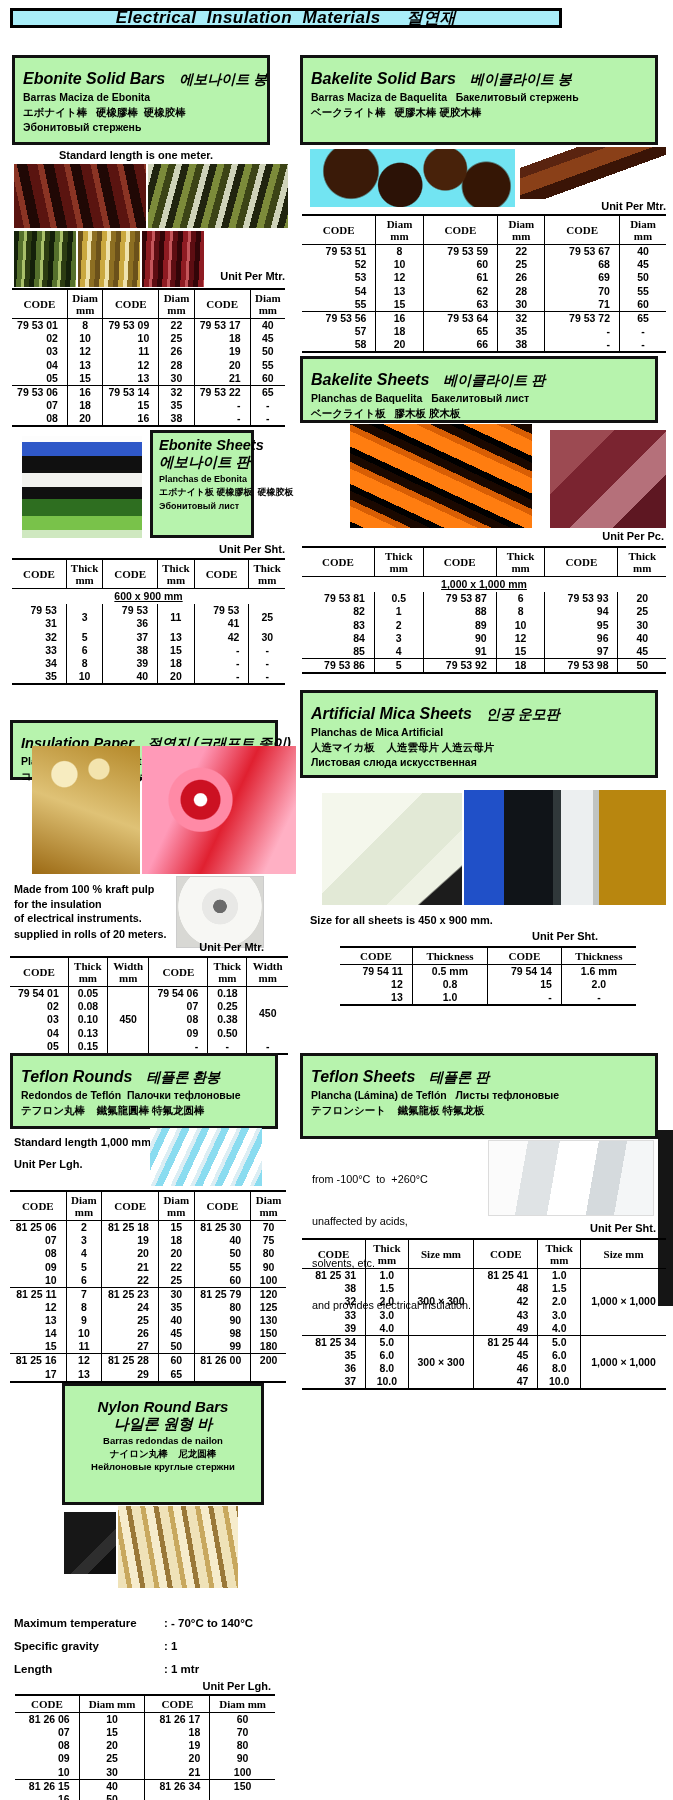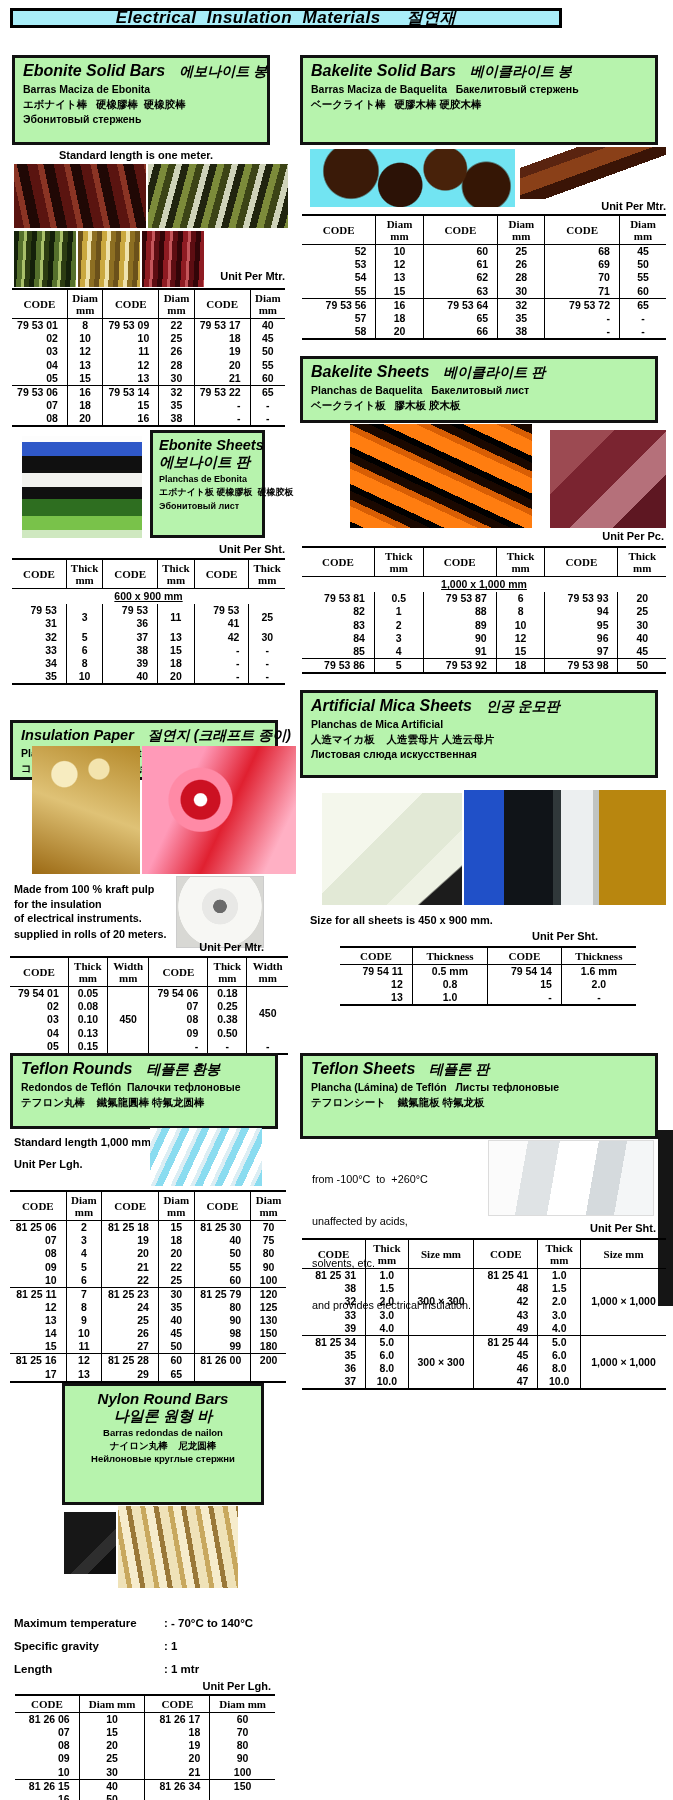--- a/index.html
+++ b/index.html
@@ -5,21 +5,21 @@
   html,body{margin:0;padding:0;background:#e8e8e8;}
   #page{position:relative;width:673px;height:1800px;background:#ffffff;overflow:hidden;
         font-family:"Liberation Sans",sans-serif;color:#000;}
   .abs{position:absolute;box-sizing:border-box;}
   
   #hdr{left:10px;top:8px;width:552px;height:20px;background:#a8edf8;border:3px solid #000;
        display:flex;align-items:center;justify-content:center;}
   #hdr .t{font-size:17px;font-weight:bold;font-style:italic;white-space:pre;letter-spacing:.5px;}
   #hdr .kr{margin-left:26px;font-size:16px;}
   
-  .gbox{position:absolute;box-sizing:border-box;background:#b7f3ad;border:3px solid #111;padding:4px 8px;}
+  .gbox{position:absolute;box-sizing:border-box;background:#b7f3ad;border:3px solid #111;padding:12px 8px;}
   .gtitle{font-size:16px;font-weight:bold;font-style:italic;white-space:pre;}
   .gtitle .kr{margin-left:14px;font-size:14px;}
   .gsub{font-size:10.5px;font-weight:bold;margin-top:2px;white-space:pre;line-height:1.25;}
   .center{text-align:center;}
   .note,.unit{font-size:11px;font-weight:bold;white-space:pre;}
   .unit{text-align:right;}
   
   .cat{width:100%;border-collapse:collapse;border-top:2px solid #000;border-bottom:2px solid #000;
        font-size:10.5px;font-weight:bold;table-layout:auto;}
   .cat th{font-size:11px;font-weight:bold;text-align:center;white-space:pre-line;
@@ -68,21 +68,21 @@
   #p-n1{left:64px;top:1512px;width:52px;height:62px;background:linear-gradient(135deg,#171717 0 60%,#2e2e2e 60% 75%,#101010 75%);}
   #p-n2{left:118px;top:1506px;width:120px;height:82px;background:repeating-linear-gradient(80deg,#efe2b8 0 9px,#c8a85e 9px 14px,#f6eccc 14px 22px,#9a7838 22px 27px);}
   
   #b-ebb{left:12px;top:55px;width:258px;height:90px;}
   #n-ebb{left:30px;top:149px;width:212px;text-align:center;}
   #u-ebb{left:200px;top:270px;width:85px;}
   #t-ebb{left:12px;top:288px;width:273px;}
   #b-bkb{left:300px;top:55px;width:358px;height:90px;}
   #u-bkb{left:560px;top:200px;width:106px;}
   #t-bkb{left:302px;top:214px;width:364px;}
-  #b-ebs{left:150px;top:430px;width:115px;height:108px;padding:4px 6px;}
+  #b-ebs{left:150px;top:430px;width:104px;height:108px;padding:4px 6px;}
   #b-ebs .gtitle{font-size:14.5px;}
   #b-ebs .gsub{font-size:9px;}
   #u-ebs{left:200px;top:543px;width:85px;}
   #t-ebs{left:12px;top:558px;width:273px;}
   #b-bks{left:300px;top:356px;width:358px;height:67px;}
   #u-bks{left:558px;top:530px;width:106px;}
   #t-bks{left:302px;top:546px;width:364px;}
   #b-ins{left:10px;top:720px;width:268px;height:60px;}
   #b-ins .gtitle{font-size:14.5px;}
   #d-ins{left:14px;top:882px;width:160px;font-size:10.8px;font-weight:bold;line-height:14.5px;}
@@ -236,20 +236,28 @@
             <th class="h-code">CODE</th>
             <th class="h-val">Diam
 mm</th>
             <th class="h-code">CODE</th>
             <th class="h-val">Diam
 mm</th>
           </tr>
         </thead>
         <tbody>
           <tr>
+            <td class="code">79 53 51</td>
+            <td class="val">8</td>
+            <td class="code">79 53 59</td>
+            <td class="val">22</td>
+            <td class="code">79 53 67</td>
+            <td class="val">40</td>
+          </tr>
+          <tr>
             <td class="code">52</td>
             <td class="val">10</td>
             <td class="code">60</td>
             <td class="val">25</td>
             <td class="code">68</td>
             <td class="val">45</td>
           </tr>
           <tr>
             <td class="code">53</td>
             <td class="val">12</td>

